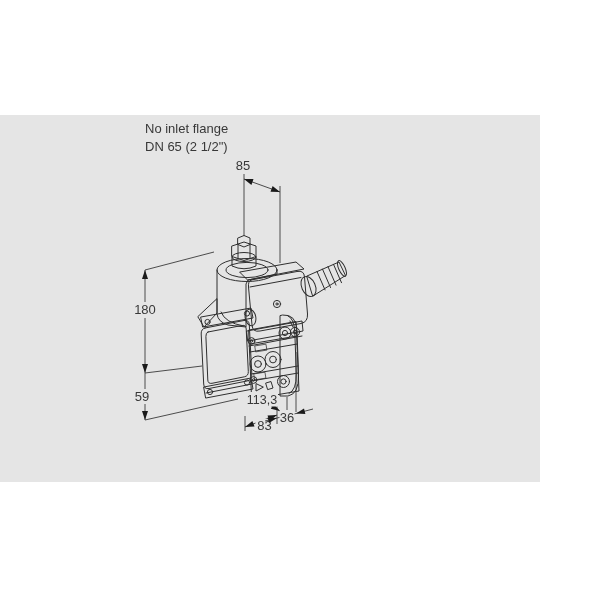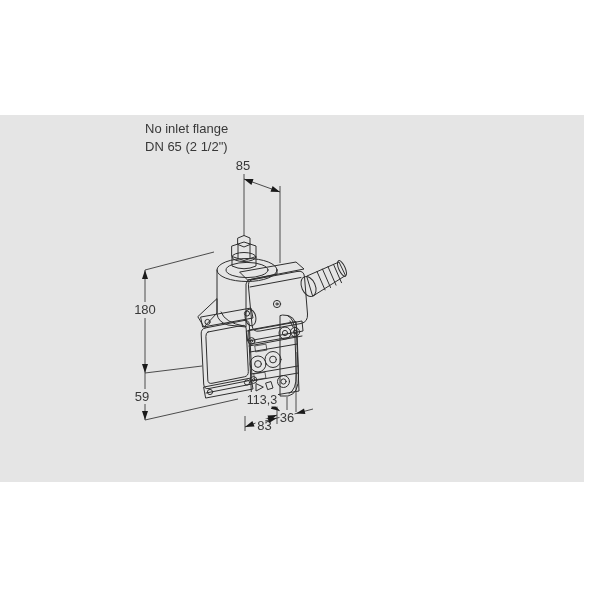--- a/index.html
+++ b/index.html
@@ -1,16 +1,16 @@
 <!DOCTYPE html>
 <html><head>
 <meta charset="utf-8">
 <style>
   html,body{margin:0;padding:0;background:#ffffff;}
-  .stage{position:relative;width:584px;height:600px;background:#ffffff;overflow:hidden;
+  .stage{position:relative;width:540px;height:600px;background:#ffffff;overflow:hidden;
          font-family:"Liberation Sans",sans-serif;}
   svg{display:block;}
   
   .ln, .ln path, .ln line, .ln circle, .ln ellipse, .ln polygon, .ln polyline{
     stroke:#2f2f2f;stroke-width:1;fill:none;stroke-linejoin:round;stroke-linecap:round;}
   .fw{fill:#ffffff;}
   .fl{fill:#f6f6f6;}
   .fm{fill:#ececec;}
   .fb{fill:#f1f1f1;}
   .thin{stroke-width:0.7;}

